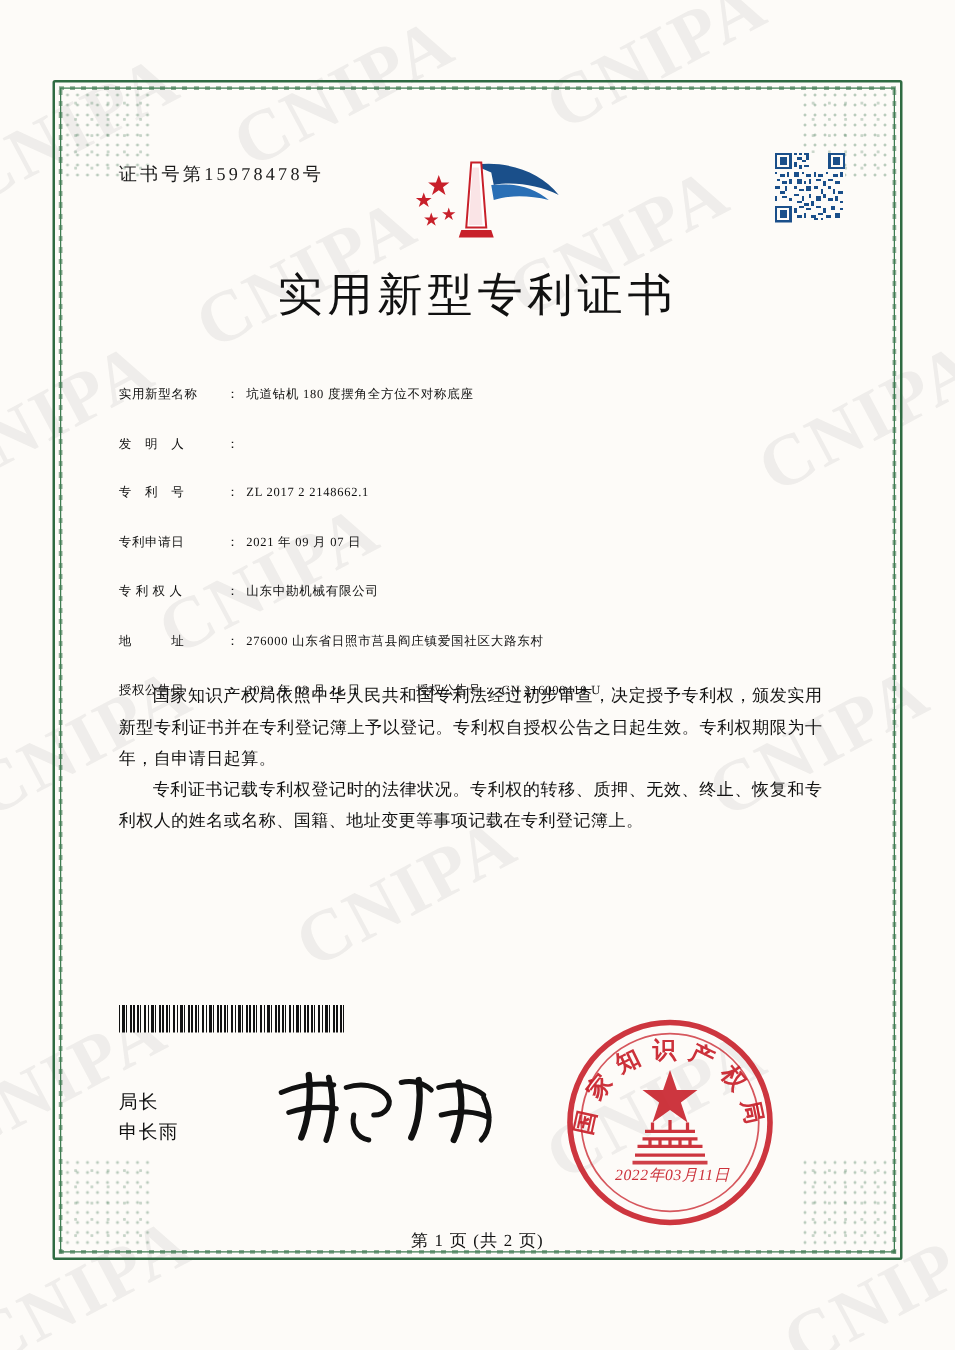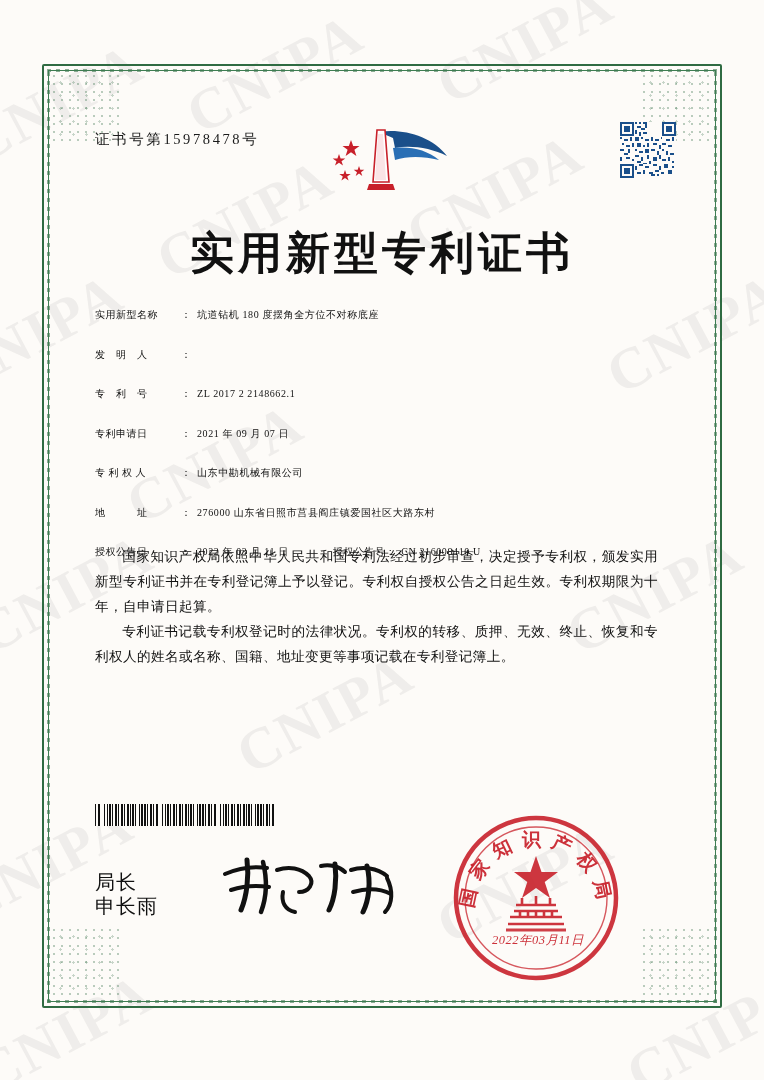--- a/index.html
+++ b/index.html
@@ -112,26 +112,26 @@
     position: absolute;
     left: 50%;
     top: 58px;
     transform: translateX(-50%);
     width: 150px;
     height: 82px;
   }
 
   #doc-title {
     position: absolute;
-    top: 160px;
+    top: 148px;
     left: 0;
     right: 0;
     text-align: center;
-    font-size: 44px;
-    font-weight: 700;
+    font-size: 36px;
+    font-weight: 400;
     letter-spacing: 4px;
     color: #111;
     font-family: "DejaVu Serif", "Liberation Serif", serif;
   }
 
   
   .fields {
     position: absolute;
     left: 53px;
     right: 50px;
@@ -190,21 +190,21 @@
       #111 5.6px 6.4px, #fdfbf8 6.4px 8.8px,
       #111 8.8px 10.4px, #fdfbf8 10.4px 11.6px
     );
   }
 
   
   #sign-block {
     position: absolute;
     left: 53px;
     top: 806px;
-    font-size: 20px;
+    font-size: 15px;
     line-height: 24px;
     letter-spacing: 1px;
     color: #111;
   }
   #signature {
     position: absolute;
     left: 175px;
     top: 788px;
     width: 190px;
     height: 70px;
@@ -496,16 +496,17 @@
             <path id="sealArc" d="M 86,86 m -58,0 a 58,58 0 1,1 116,0"></path>
             <path id="sealArcRev" d="M 24,96 A 62,62 0 0 1 148,96"></path>
           </defs>
           <text font-family="DejaVu Serif, serif" font-size="19" font-weight="700" fill="#c8202a" opacity="0.92">
             <textPath href="#sealArcRev" startOffset="50%" text-anchor="middle" letter-spacing="9">国家知识产权局</textPath>
           </text>
         </svg>
       </div>
       <div id="seal-date">2022年03月11日</div>
 
+      <div id="page-num">第 1 页 (共 2 页)</div>
     </div>
   </div>
 
 </div>
 
 </body></html>

